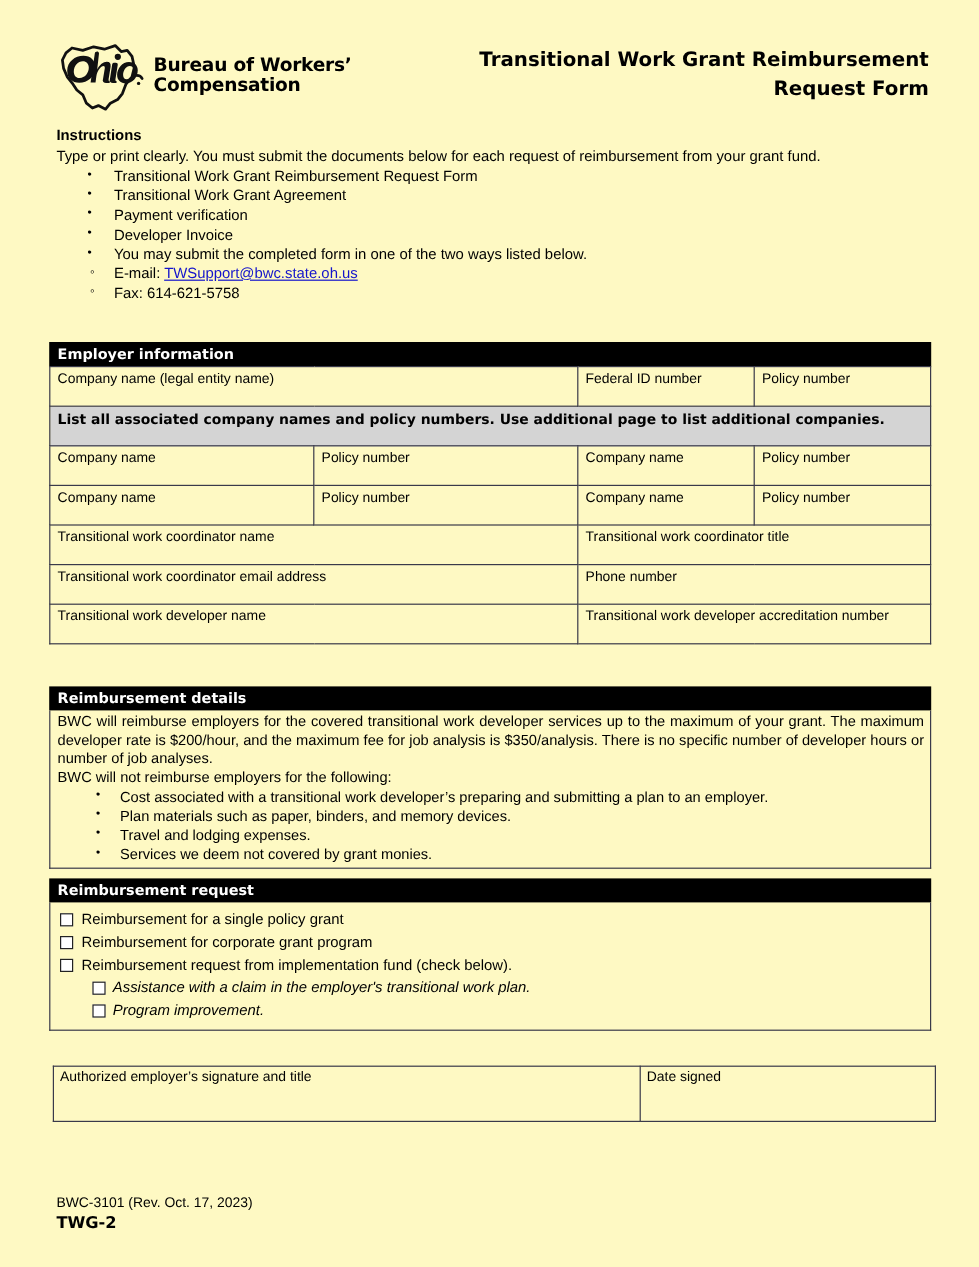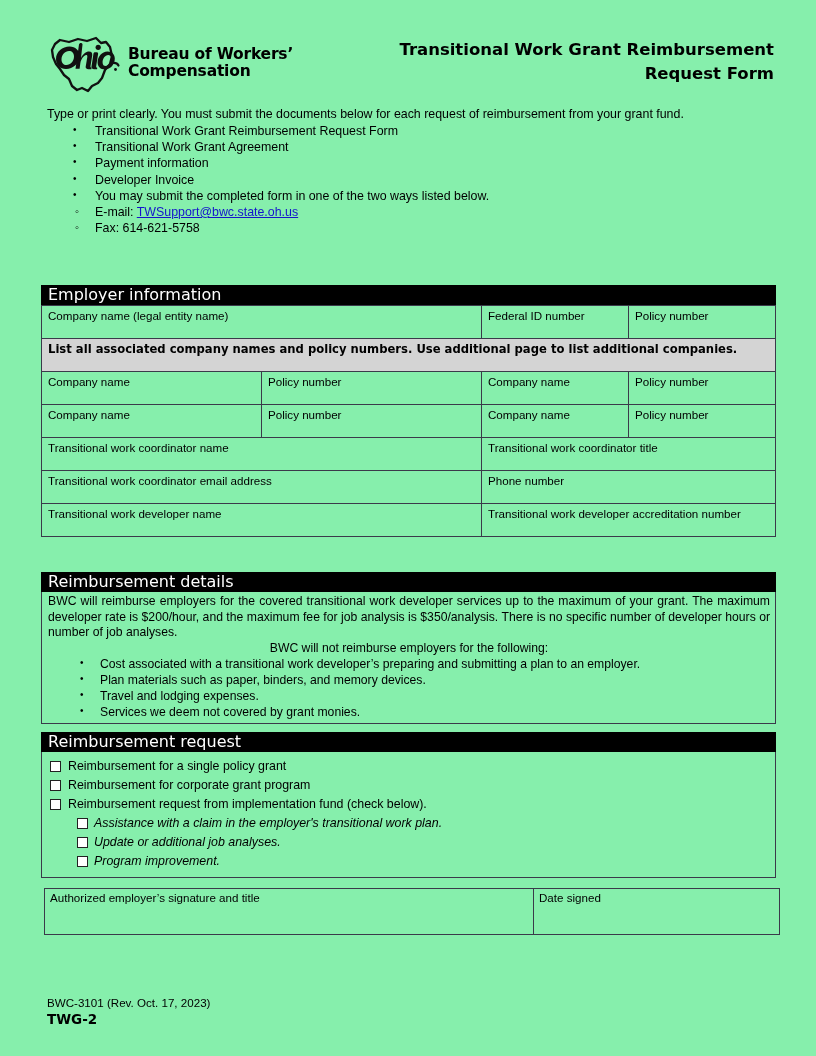--- a/index.html
+++ b/index.html
@@ -8,21 +8,21 @@
     background: #ffffff;
   }
   body {
     font-family: "Liberation Sans", sans-serif;
     color: #000000;
   }
   .page {
     position: relative;
     width: 816px;
     height: 1056px;
-    background: #86efac;
+    background: #fef9c3;
     box-sizing: border-box;
     overflow: hidden;
   }
 
   
   .header {
     position: absolute;
     left: 0;
     top: 0;
     width: 816px;
@@ -127,22 +127,22 @@
   .sect {
     position: absolute;
     left: 41px;
     width: 735px;
     box-sizing: border-box;
   }
   .bar {
     background: #000000;
     color: #ffffff;
     font-family: "DejaVu Sans", sans-serif;
-    font-weight: normal;
-    font-size: 16px;
+    font-weight: bold;
+    font-size: 12px;
     line-height: 16px;
     padding: 2px 0 2px 7px;
     height: 16px;
     box-sizing: content-box;
   }
   table.grid {
     border-collapse: collapse;
     width: 735px;
     table-layout: fixed;
   }
@@ -305,25 +305,26 @@
         <div>Compensation</div>
       </div>
     </div>
     <div class="form-title">
       <div>Transitional Work Grant Reimbursement</div>
       <div>Request Form</div>
     </div>
   </div>
 
   <div class="instructions">
+    <h2>Instructions</h2>
     <p class="lead">Type or print clearly. You must submit the documents below for each request of reimbursement from your grant fund.</p>
     <ul class="doclist">
       <li>Transitional Work Grant Reimbursement Request Form</li>
       <li>Transitional Work Grant Agreement</li>
-      <li>Payment information</li>
+      <li>Payment verification</li>
       <li>Developer Invoice</li>
       <li>You may submit the completed form in one of the two ways listed below.</li>
     </ul>
     <ul class="sublist">
       <li><span>E-mail: </span><a class="email-link" href="#">TWSupport@bwc.state.oh.us</a></li>
       <li>Fax: 614-621-5758</li>
     </ul>
   </div>
 
   <div class="sect" style="top:285px;">
@@ -363,21 +364,21 @@
         <td colspan="2" class="cellh">Transitional work developer accreditation number</td>
       </tr>
     </tbody>
       </table>
   </div>
 
   <div class="sect" style="top:572px;">
     <div class="bar">Reimbursement details</div>
     <div class="detailbox">
       <p>BWC will reimburse employers for the covered transitional work developer services up to the maximum of your grant. The maximum developer rate is $200/hour, and the maximum fee for job analysis is $350/analysis. There is no specific number of developer hours or number of job analyses.</p>
-      <p style="text-align:center;">BWC will not reimburse employers for the following:</p>
+      <p style="text-align:left;">BWC will not reimburse employers for the following:</p>
       <ul class="nobullets">
         <li>Cost associated with a transitional work developer’s preparing and submitting a plan to an employer.</li>
         <li>Plan materials such as paper, binders, and memory devices.</li>
         <li>Travel and lodging expenses.</li>
         <li>Services we deem not covered by grant monies.</li>
       </ul>
     </div>
   </div>
 
   <div class="sect" style="top:732px;">
@@ -394,24 +395,20 @@
       <div class="cb-row">
         <span class="cb"></span>
         <span>Reimbursement request from implementation fund (check below).</span>
       </div>
       <div class="cb-row indent">
         <span class="cb"></span>
         <span>Assistance with a claim in the employer's transitional work plan.</span>
       </div>
       <div class="cb-row indent">
         <span class="cb"></span>
-        <span>Update or additional job analyses.</span>
-      </div>
-      <div class="cb-row indent">
-        <span class="cb"></span>
         <span>Program improvement.</span>
       </div>
     </div>
   </div>
 
   <div class="attest" style="top:888px;">
     <table class="signgrid">
       <tbody>
           <tr>
         <td style="width:489px;">Authorized employer’s signature and title</td>

